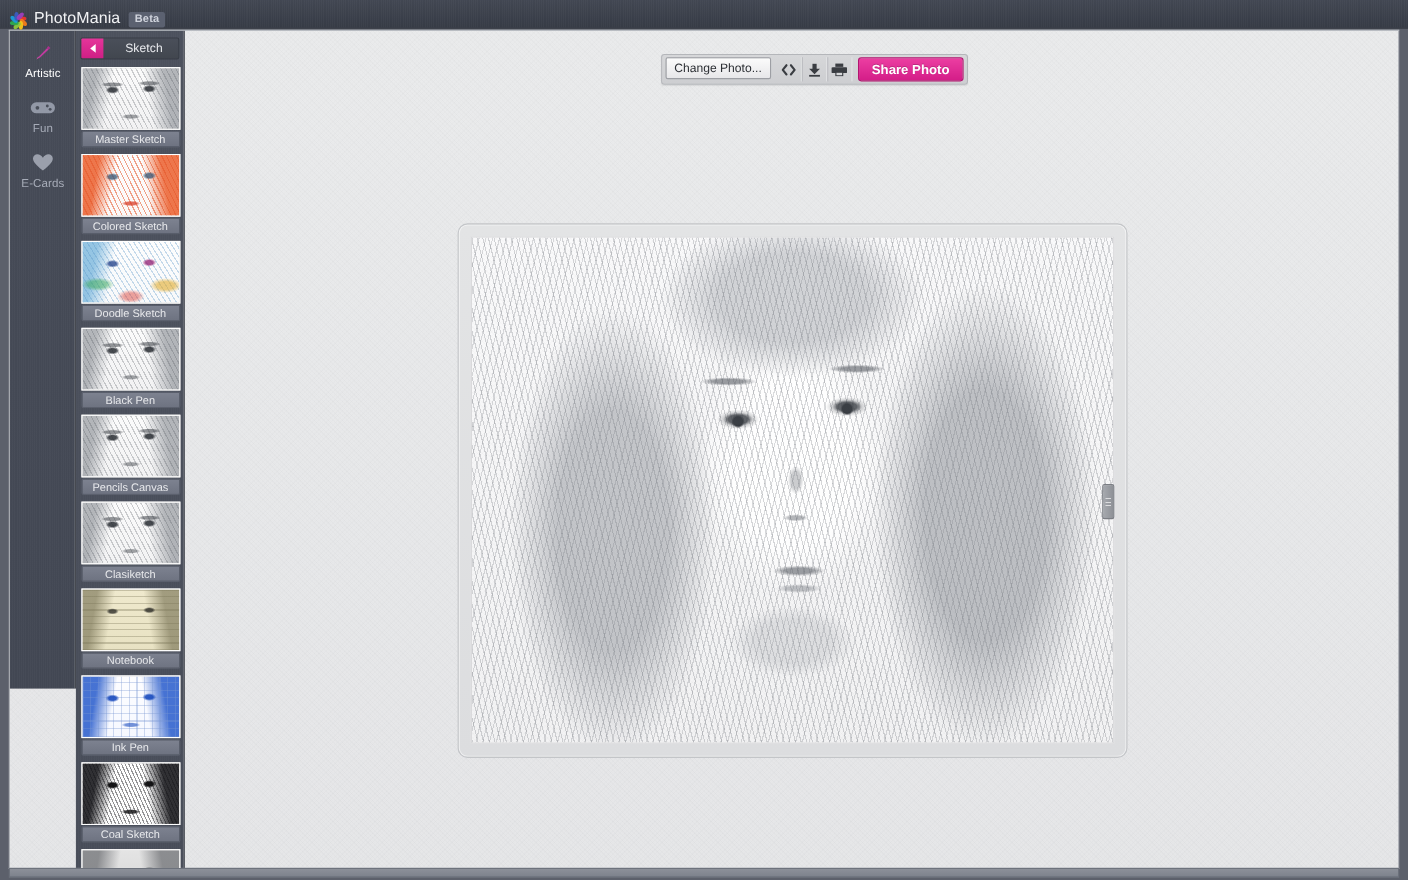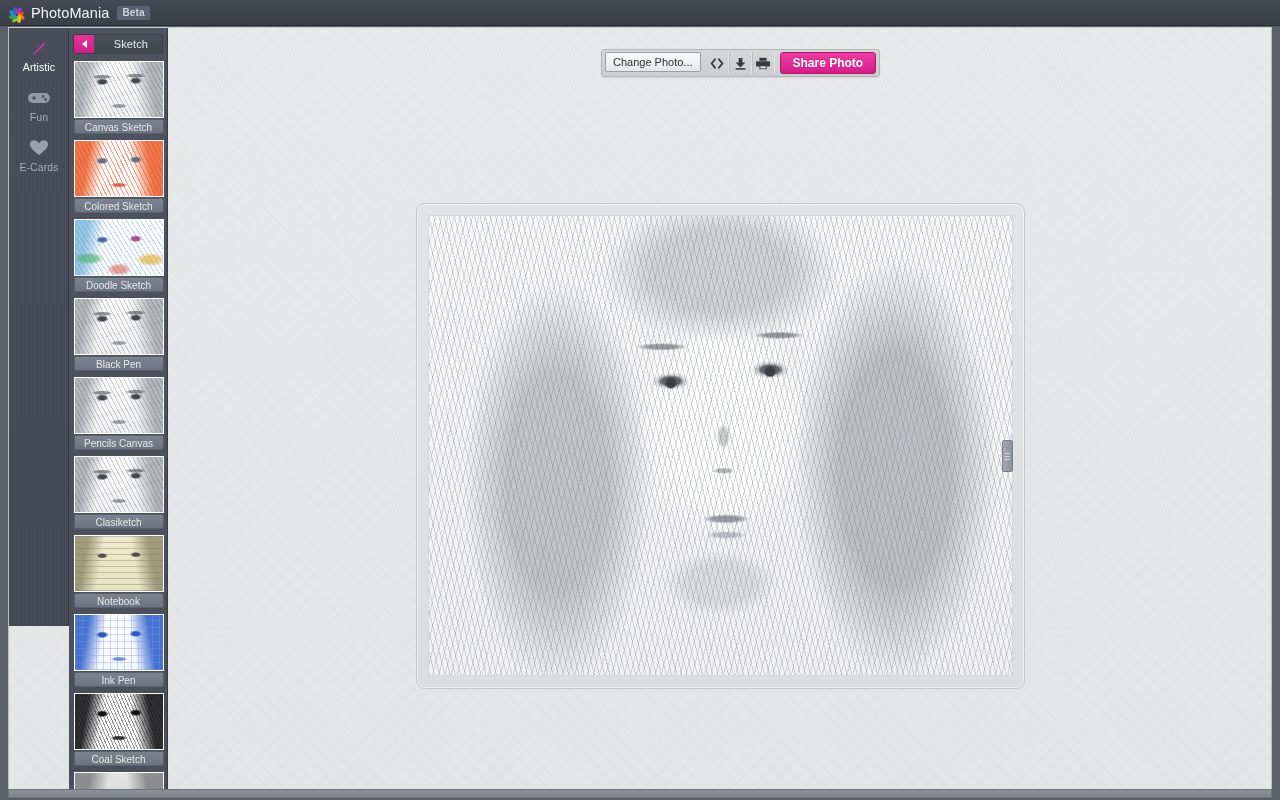--- a/index.html
+++ b/index.html
@@ -18,21 +18,21 @@
   }
 
   
   #header {
     position: absolute; left: 0; top: 0;
     width: 1280px; height: 26px;
     background:
       repeating-linear-gradient(90deg, rgba(255,255,255,.018) 0 1px, rgba(0,0,0,.018) 1px 2px),
       linear-gradient(#434854, #3c414c 55%, #373c46);
     border-bottom: 1px solid #2b2f38;
-    display: flex; align-items: center;
+    display: flex; align-items: flex-end;
     padding-left: 8px;
     z-index: 40;
   }
   #logo-mark {
     width: 17px; height: 17px; position: relative;
     margin-right: 6px; flex: 0 0 auto;
   }
   #logo-mark i {
     position: absolute; left: 50%; top: 50%;
     width: 7.5px; height: 4px;
@@ -444,21 +444,21 @@
           </div>
         <div id="panel-title">Sketch</div>
       </div>
 
       <div id="filter-list">
 
         <div class="filter-item">
           <div class="filter-thumb">
               <div class="face sk"></div>
             </div>
-          <div class="filter-name">Canvas Sketch</div>
+          <div class="filter-name">Master Sketch</div>
         </div>
 
         <div class="filter-item">
           <div class="filter-thumb">
               <div class="face colored"></div>
             </div>
           <div class="filter-name">Colored Sketch</div>
         </div>
 
         <div class="filter-item">

